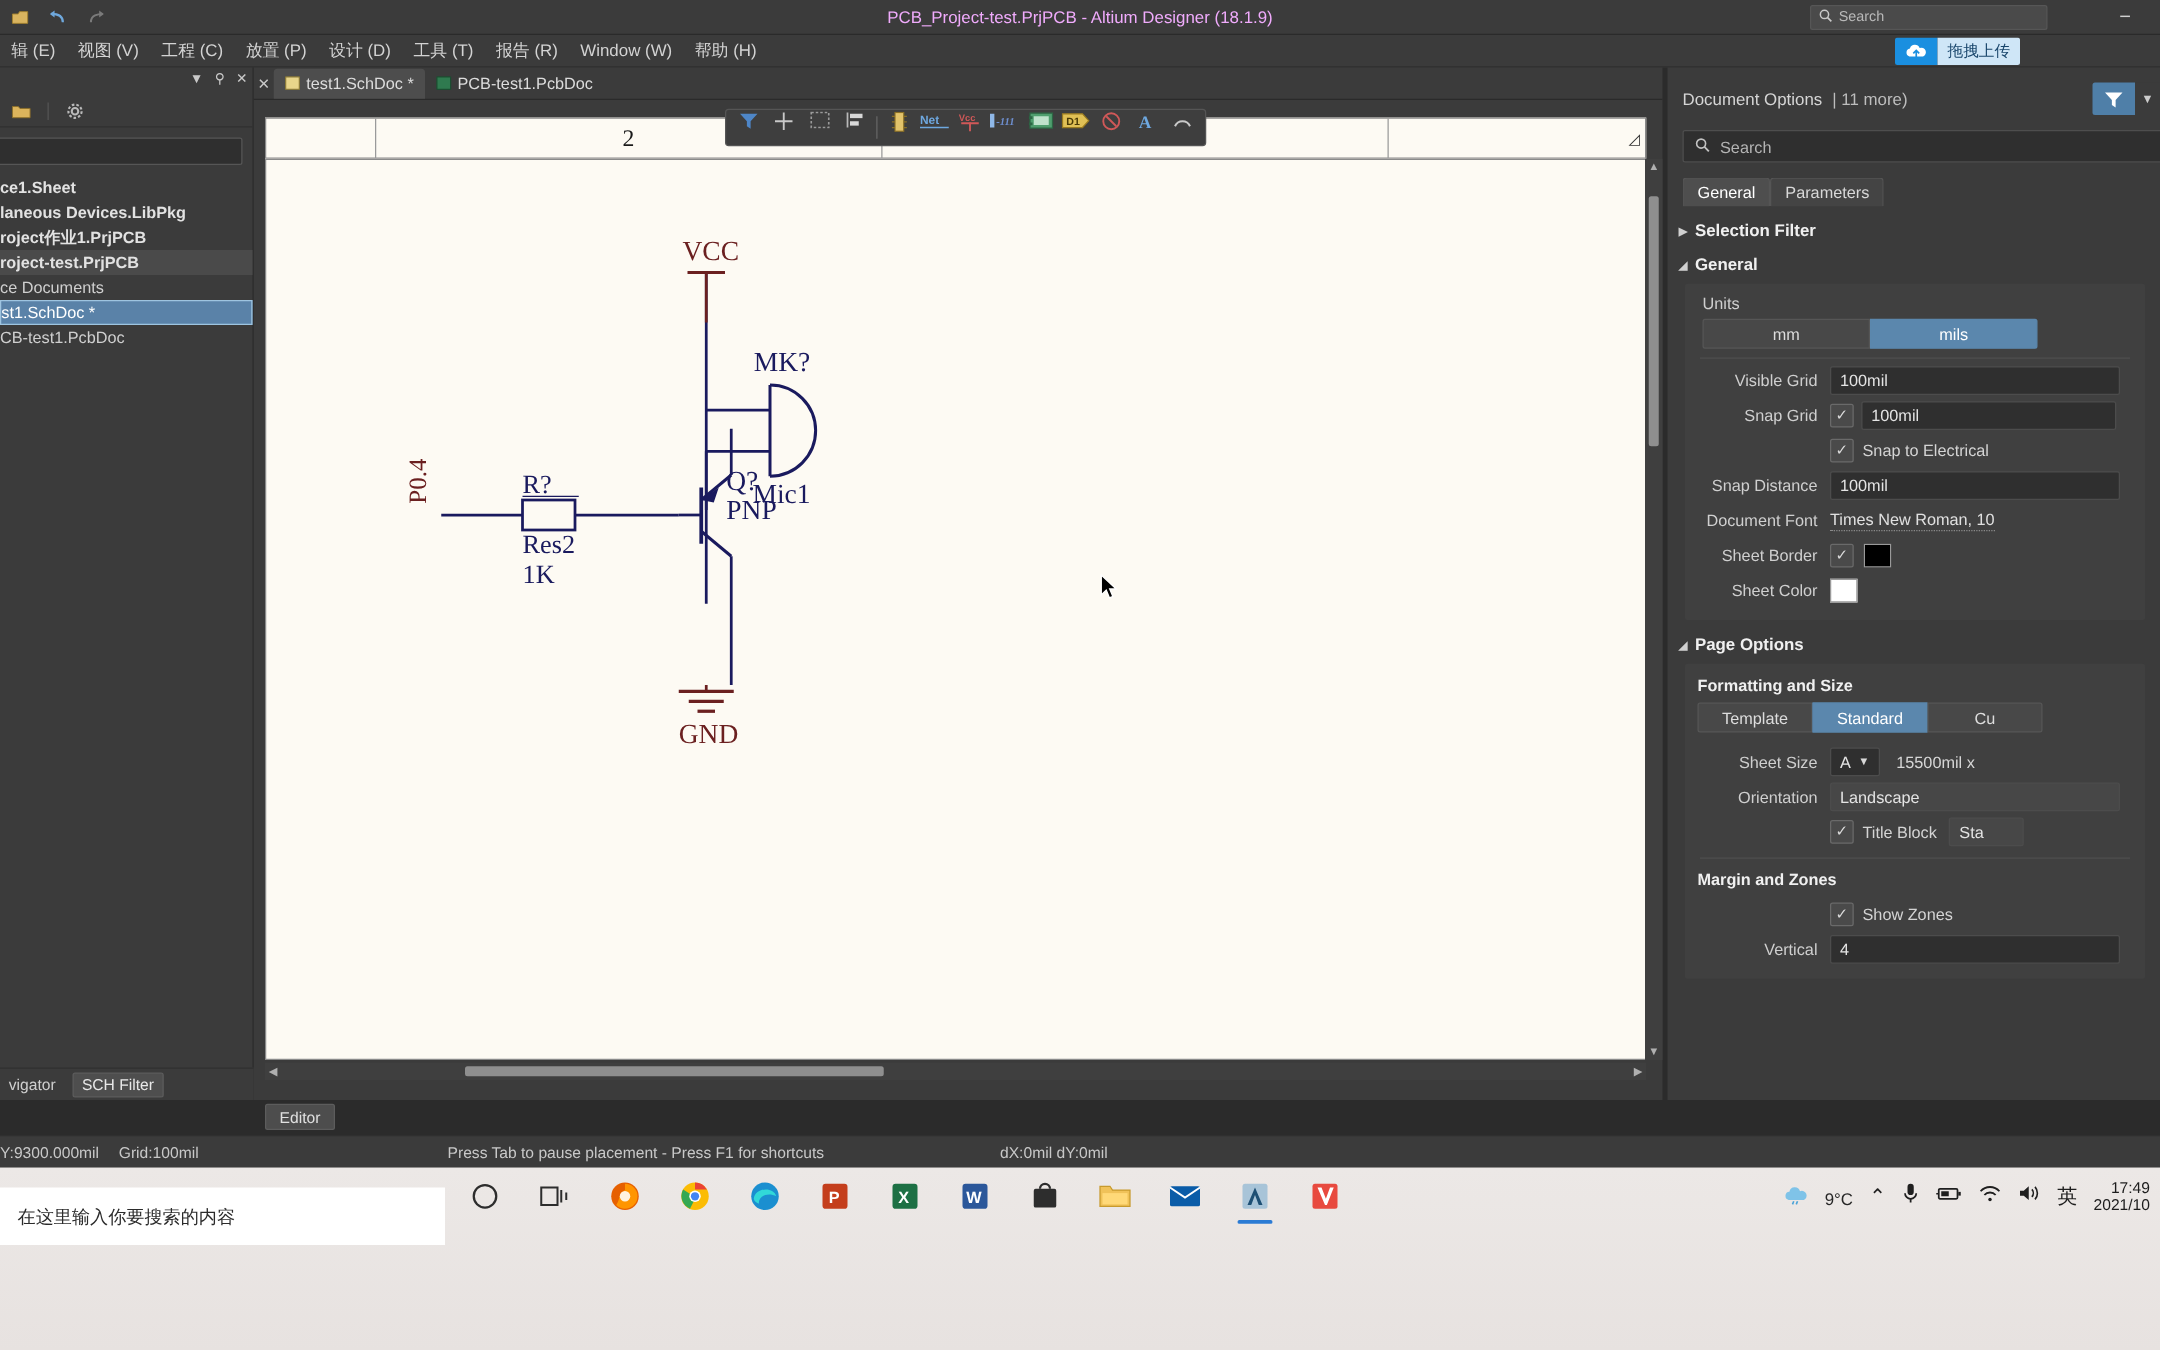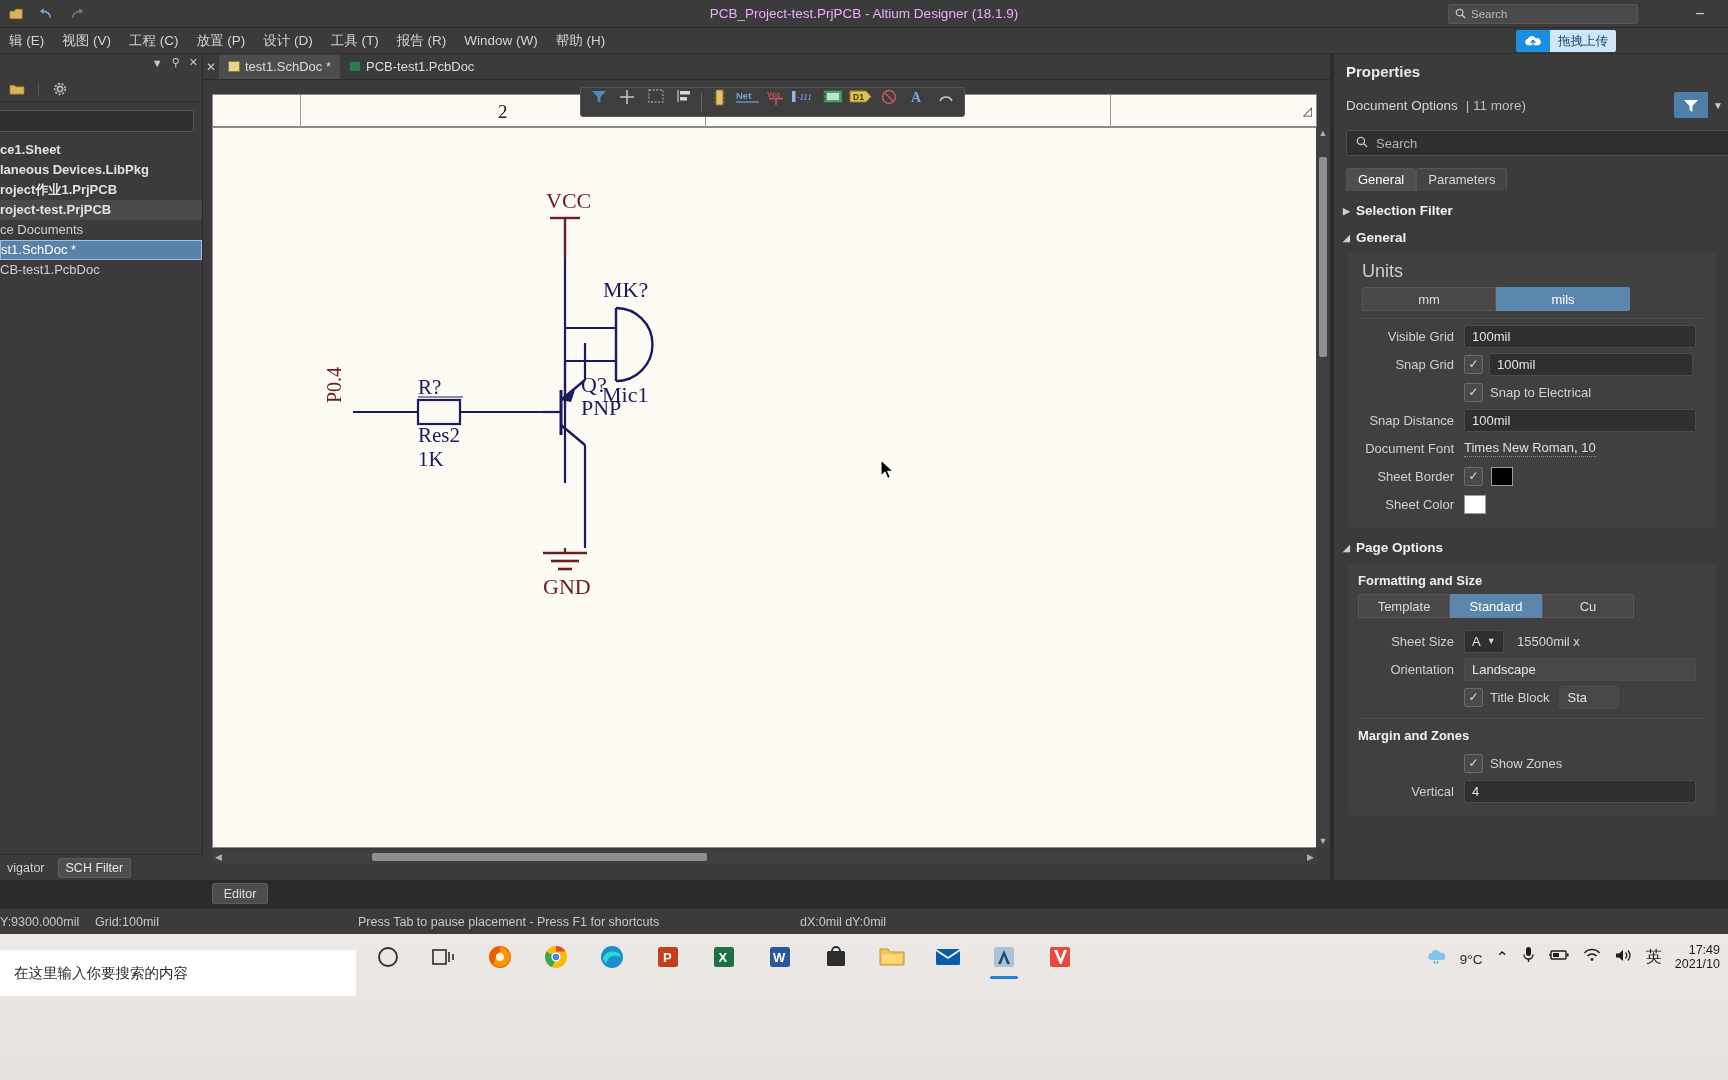--- a/index.html
+++ b/index.html
@@ -522,21 +522,20 @@
 
   <div class="editortab">Editor</div>
 
   <div class="cursor">
     <svg width="16" height="22" viewBox="0 0 16 22">
         <path d="M1 1 L1 17 L5 13.2 L7.6 19.4 L10.3 18.2 L7.8 12.2 L13 12.2 Z" fill="#000" stroke="#fff" stroke-width="1.1"></path>
       </svg>
   </div>
 
   <div class="rightpanel">
-    <div class="rp-title">Properties</div>
 
     <div class="rp-docopts">
       <span class="lbl">Document Options</span>
       <span class="more">| 11 more)</span>
       <span class="rp-filter">
         <span class="rp-filt-btn">
           <svg width="16" height="15" viewBox="0 0 16 15">
               <polygon points="1,2 15,2 9.5,8 9.5,14 6.5,12 6.5,8" fill="#ffffff"></polygon>
             </svg>
         </span>
@@ -563,21 +562,21 @@
       <span class="tri">▶</span>
       <span>Selection Filter</span>
     </div>
 
     <div class="rp-section">
       <span class="tri">◢</span>
       <span>General</span>
     </div>
 
     <div class="rp-group">
-      <div style="color:#cfcfcf;font-size:18px;padding:0 0 5px 14px;">Units</div>
+      <div style="color:#cfcfcf;font-size:13px;padding:0 0 5px 14px;">Units</div>
       <div class="seg" style="margin-left:14px;">
         <span class="seg-btn" style="width:134px;border-radius:2px 0 0 2px;">mm</span>
         <span class="seg-btn active" style="width:134px;border-radius:0 2px 2px 0;">mils</span>
       </div>
 
       <div class="divider"></div>
 
       <div class="fieldrow">
         <span class="fr-label">Visible Grid</span>
         <span class="fr-input" style="width:232px;">100mil</span>

